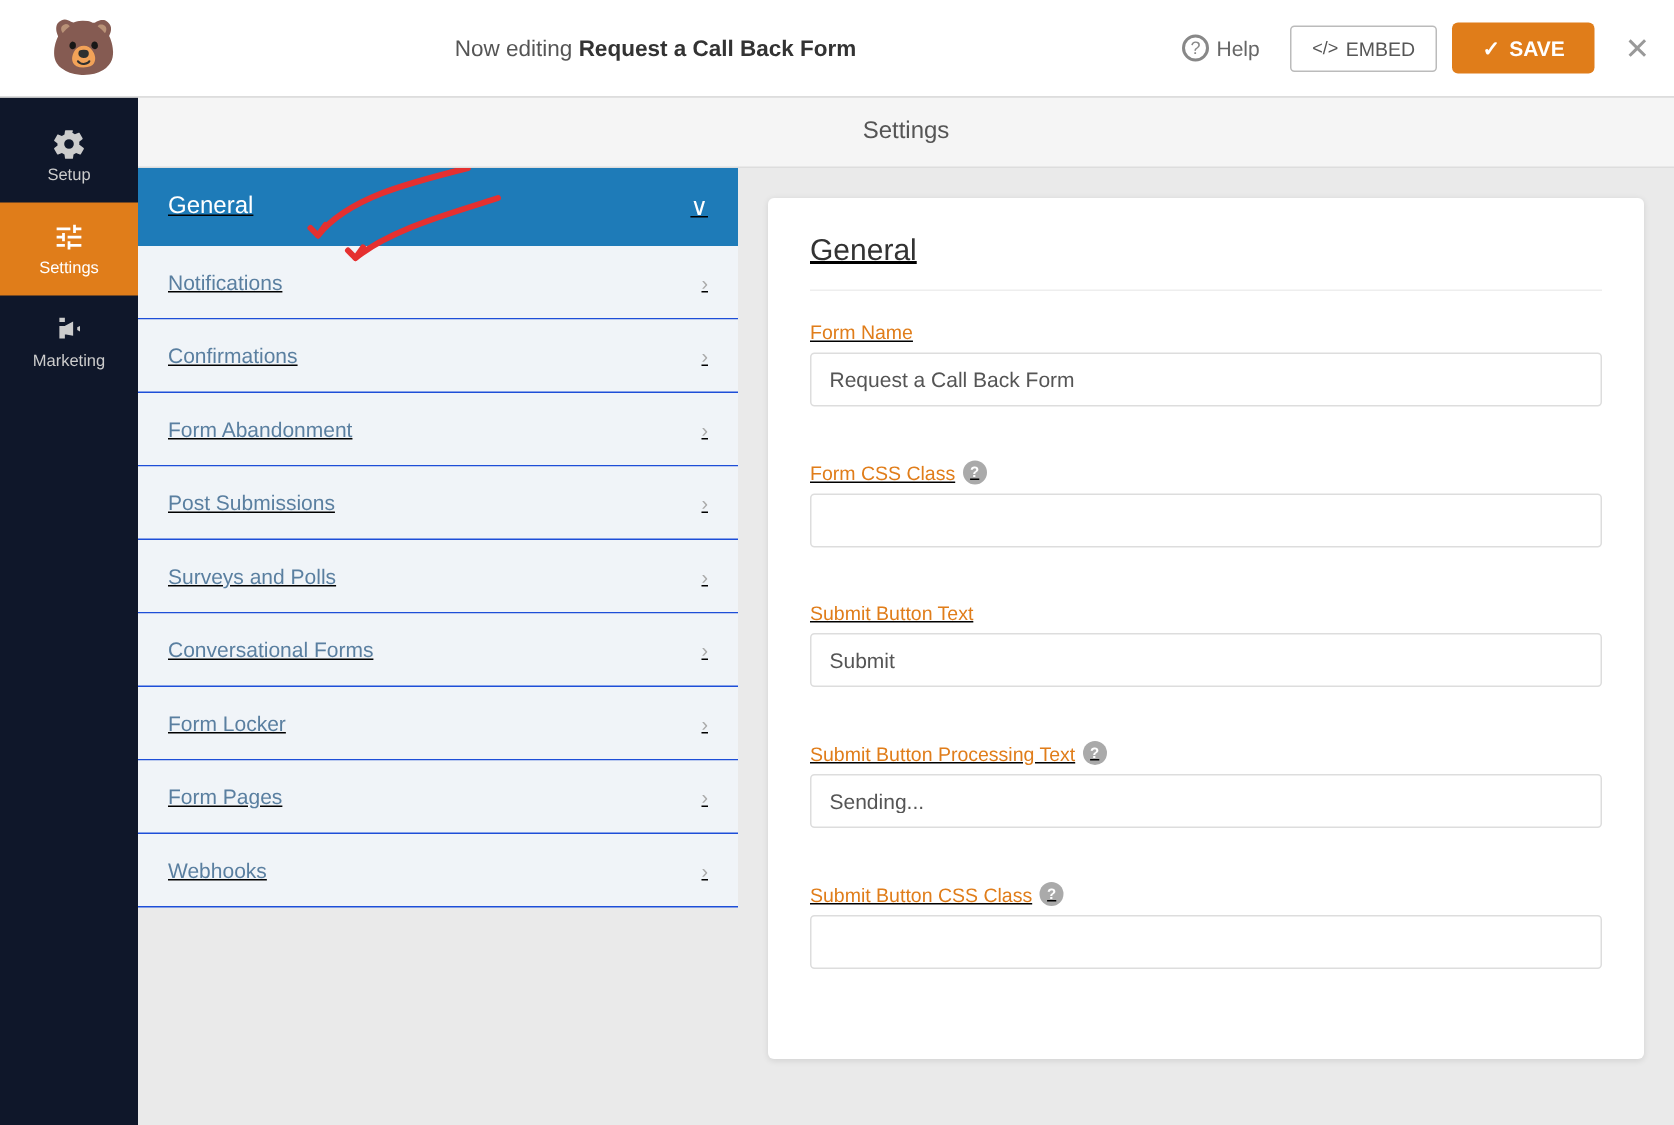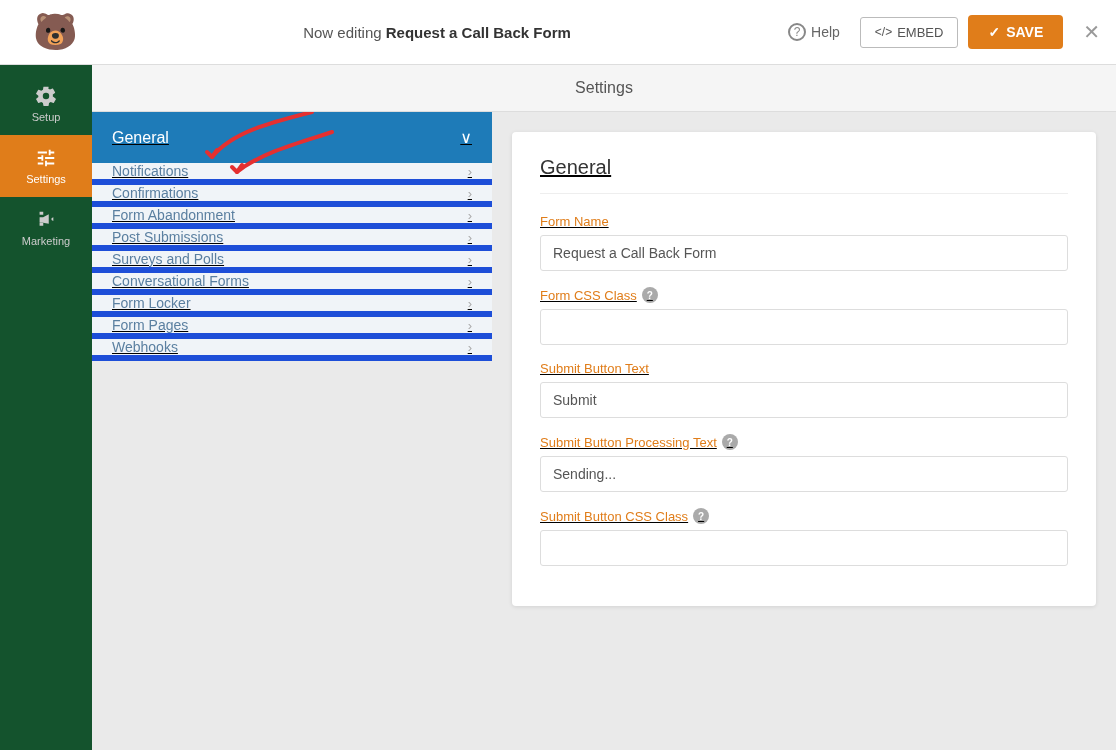--- a/index.html
+++ b/index.html
@@ -83,21 +83,21 @@
 
     
     .main-layout {
       display: flex;
       height: calc(750px - 65px);
     }
 
     
     .left-sidebar {
       width: 92px;
-      background: #14532d;
+      background: #0f172a;
       display: flex;
       flex-direction: column;
       align-items: center;
       padding-top: 8px;
     }
     .sidebar-item {
       width: 100%;
       display: flex;
       flex-direction: column;
       align-items: center;
@@ -152,22 +152,22 @@
       padding: 16px 20px;
       font-size: 16px;
       font-weight: 500;
       display: flex;
       justify-content: space-between;
       align-items: center;
       cursor: pointer;
     }
     .menu-item {
       background: #f0f4f8;
-      border-bottom: 6px solid #1d4ed8;
-      padding: 0 20px;
+      border-bottom: 1px solid #1d4ed8;
+      padding: 16px 20px;
       font-size: 14px;
       color: #5a7fa0;
       display: flex;
       justify-content: space-between;
       align-items: center;
       cursor: pointer;
     }
     .chevron {
       color: #aaa;
       font-size: 13px;
@@ -188,21 +188,21 @@
     }
     .panel-title {
       font-size: 20px;
       color: #333;
       font-weight: 400;
       margin-bottom: 20px;
       padding-bottom: 14px;
       border-bottom: 1px solid #eee;
     }
     .form-group {
-      margin-bottom: 16px;
+      margin-bottom: 36px;
     }
     .form-label {
       font-size: 13px;
       color: #e07d1a;
       font-weight: 500;
       margin-bottom: 6px;
       display: flex;
       align-items: center;
       gap: 5px;
     }

